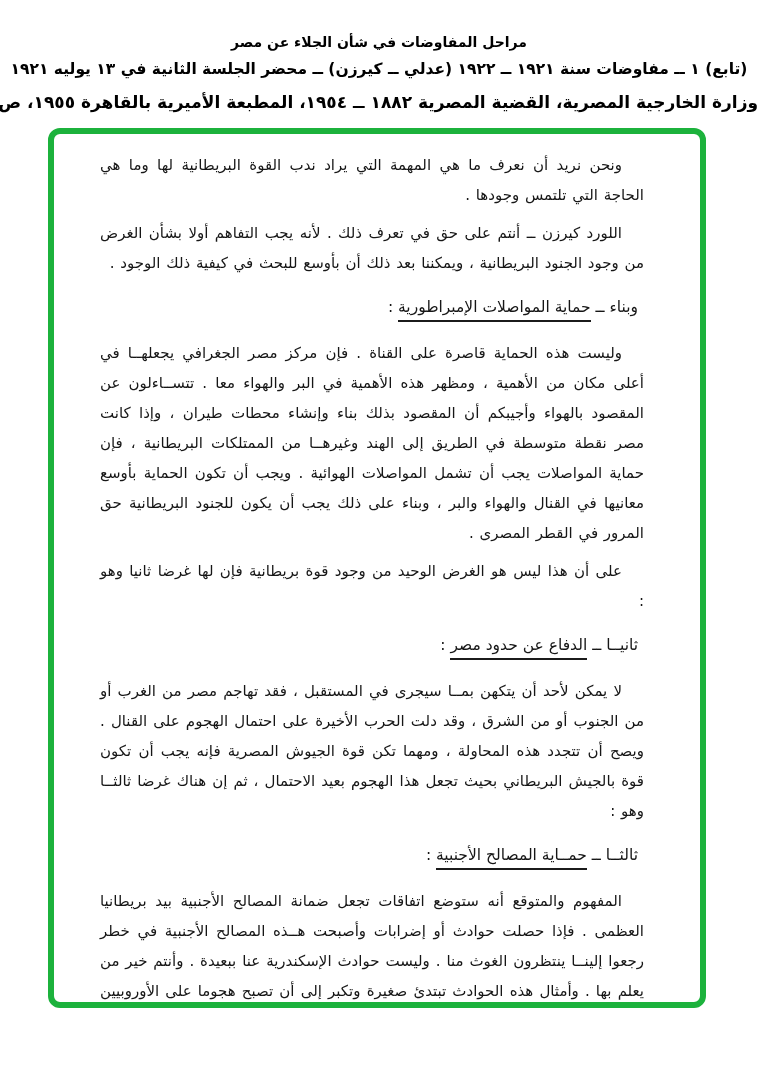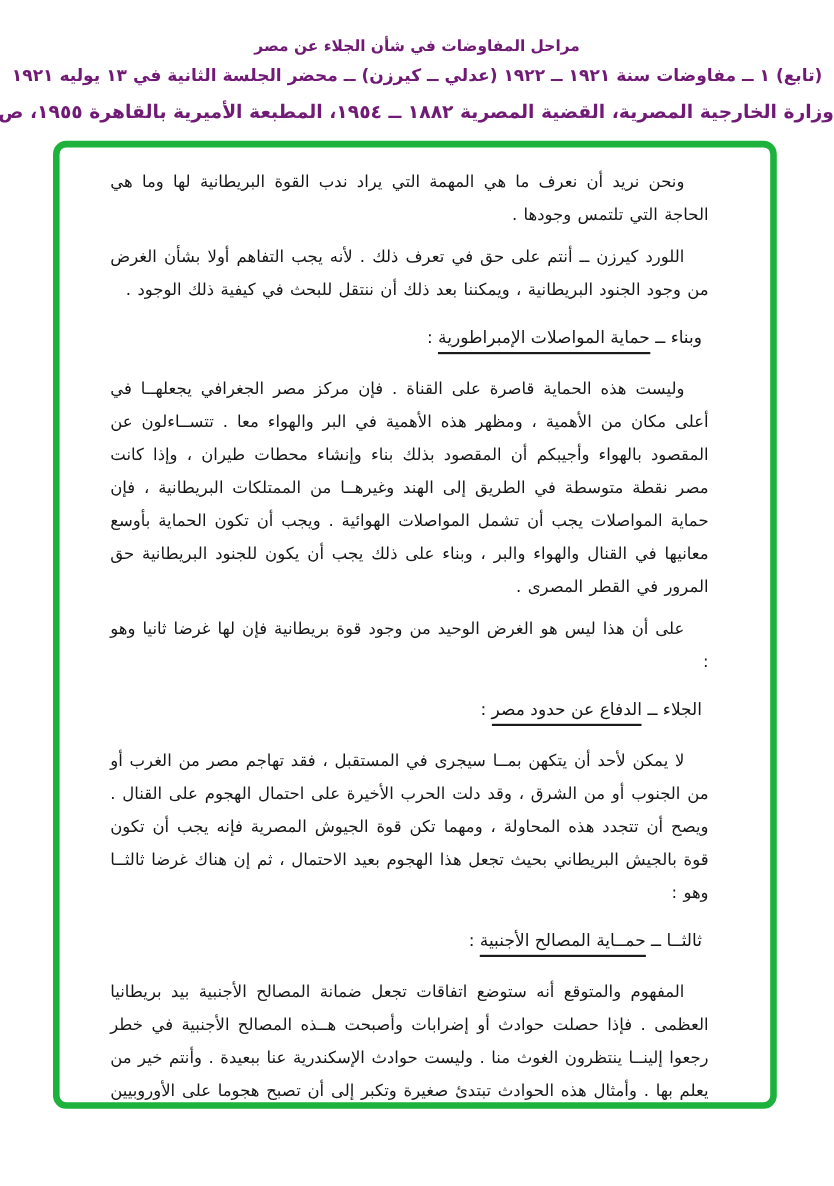--- a/index.html
+++ b/index.html
@@ -17,21 +17,21 @@
     direction: rtl;
     overflow: hidden;
   }
   
   .hdr {
     position: absolute;
     right: 0;
     left: 0;
     text-align: center;
     font-weight: bold;
-    color: #701a75;
+    color: #000000;
     white-space: nowrap;
   }
   #hdr-title    { top: 34px;  font-size: 14px; }
   #hdr-subtitle { top: 60px;  font-size: 15.5px; }
   #hdr-source   { top: 92px;  font-size: 17px; }
 
   
   #frame {
     position: absolute;
     left: 48px;
@@ -76,30 +76,30 @@
   <div id="hdr-title" class="hdr">مراحل المفاوضات في شأن الجلاء عن مصر</div>
 
   <div id="hdr-subtitle" class="hdr">(تابع) ١ ــ مفاوضات سنة ١٩٢١ ــ ١٩٢٢ (عدلي ــ كيرزن) ــ محضر الجلسة الثانية في ١٣ يوليه ١٩٢١</div>
 
   <div id="hdr-source" class="hdr">وزارة الخارجية المصرية، القضية المصرية ١٨٨٢ ــ ١٩٥٤، المطبعة الأميرية بالقاهرة ١٩٥٥، ص ٩٦ ــ ١٠٩</div>
 
   <div id="frame" style="border-color: rgb(28, 178, 60);">
 
     <p class="para">ونحن نريد أن نعرف ما هي المهمة التي يراد ندب القوة البريطانية لها وما هي الحاجة التي تلتمس وجودها .</p>
 
-    <p class="para">اللورد كيرزن ــ أنتم على حق في تعرف ذلك . لأنه يجب التفاهم أولا بشأن الغرض من وجود الجنود البريطانية ، ويمكننا بعد ذلك أن ننتقل للبحث في كيفية ذلك الوجود .</p>
+    <p class="para">اللورد كيرزن ــ أنتم على حق في تعرف ذلك . لأنه يجب التفاهم أولا بشأن الغرض من وجود الجنود البريطانية ، ويمكننا بعد ذلك أن بأوسع للبحث في كيفية ذلك الوجود .</p>
 
 
     <p class="heading"><span>وبناء ــ </span><span class="u">حماية المواصلات الإمبراطورية</span><span> :</span></p>
 
     <p class="para">وليست هذه الحماية قاصرة على القناة . فإن مركز مصر الجغرافي يجعلهــا في أعلى مكان من الأهمية ، ومظهر هذه الأهمية في البر والهواء معا . تتســاءلون عن المقصود بالهواء وأجيبكم أن المقصود بذلك بناء وإنشاء محطات طيران ، وإذا كانت مصر نقطة متوسطة في الطريق إلى الهند وغيرهــا من الممتلكات البريطانية ، فإن حماية المواصلات يجب أن تشمل المواصلات الهوائية . ويجب أن تكون الحماية بأوسع معانيها في القنال والهواء والبر ، وبناء على ذلك يجب أن يكون للجنود البريطانية حق المرور في القطر المصرى .</p>
 
     <p class="para">على أن هذا ليس هو الغرض الوحيد من وجود قوة بريطانية فإن لها غرضا ثانيا وهو :</p>
 
-    <p class="heading"><span>الجلاء ــ </span><span class="u">الدفاع عن حدود مصر</span><span> :</span></p>
+    <p class="heading"><span>ثانيــا ــ </span><span class="u">الدفاع عن حدود مصر</span><span> :</span></p>
 
     <p class="para">لا يمكن لأحد أن يتكهن بمــا سيجرى في المستقبل ، فقد تهاجم مصر من الغرب أو من الجنوب أو من الشرق ، وقد دلت الحرب الأخيرة على احتمال الهجوم على القنال . ويصح أن تتجدد هذه المحاولة ، ومهما تكن قوة الجيوش المصرية فإنه يجب أن تكون قوة بالجيش البريطاني بحيث تجعل هذا الهجوم بعيد الاحتمال ، ثم إن هناك غرضا ثالثــا وهو :</p>
 
     <p class="heading"><span>ثالثــا ــ </span><span class="u">حمــاية المصالح الأجنبية</span><span> :</span></p>
 
     <p class="para last">المفهوم والمتوقع أنه ستوضع اتفاقات تجعل ضمانة المصالح الأجنبية بيد بريطانيا العظمى . فإذا حصلت حوادث أو إضرابات وأصبحت هــذه المصالح الأجنبية في خطر رجعوا إلينــا ينتظرون الغوث منا . وليست حوادث الإسكندرية عنا ببعيدة . وأنتم خير من يعلم بها . وأمثال هذه الحوادث تبتدئ صغيرة وتكبر إلى أن تصبح هجوما على الأوروبيين . وها قد رأيتم أن البوليس المصرى والجيش المصرى لم يكفيا لقمعها . وإنمــا قام بذلك الجيش البريطاني . وإني أسائلكم</p>
 
   </div>
 </div>
 

